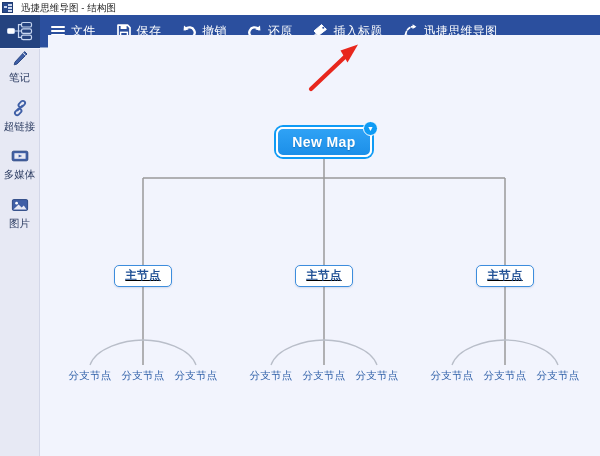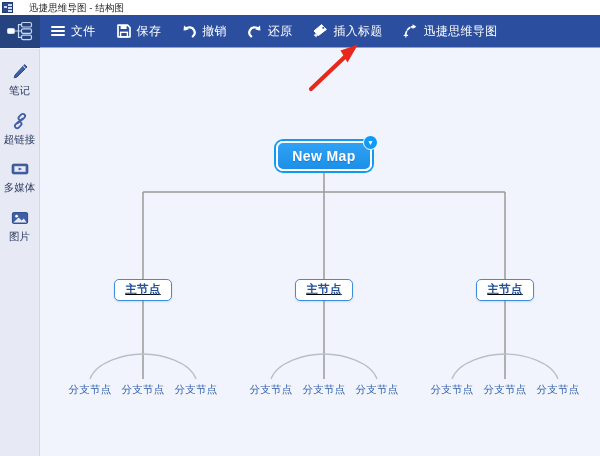--- a/index.html
+++ b/index.html
@@ -18,21 +18,21 @@
     overflow: hidden;
     background: #f2f4fd;
   }
 
   
   .titlebar {
     position: absolute; left: 0; top: 0;
     width: 600px; height: 15px;
     background: #ffffff;
     display: flex; align-items: center;
-    gap: 16px; padding-left: 2px;
+    gap: 8px; padding-left: 2px;
     box-sizing: border-box;
   }
   .titlebar-icon {
     width: 11px; height: 11px;
     background: #2a4b8d;
     border: 1px solid #1e3a70;
     box-sizing: border-box;
     position: relative;
     flex: none;
   }
@@ -77,36 +77,35 @@
   }
   .tb-ico { width: 16px; height: 16px; flex: none; display: block; }
 
   
   .sidebar {
     position: absolute; left: 0; top: 49px;
     width: 40px; height: 407px;
     background: #e7e9f4;
     border-right: 1px solid #d3d7e8;
     box-sizing: border-box;
-    padding-top: 13px;
   }
   .sb-item {
     display: flex; flex-direction: column;
     align-items: center; gap: 3px;
     margin-bottom: 14px; cursor: default;
   }
   .sb-ico { width: 20px; height: 20px; display: block; }
   .sb-label {
     font-size: 10.5px; color: #2e3e63;
     white-space: nowrap; line-height: 1.1;
   }
 
   
   .canvas {
-    position: absolute; left: 48px; top: 49px;
+    position: absolute; left: 48px; top: 35px;
     width: 552px; height: 407px;
     background: #f2f4fd;
     overflow: hidden;
   }
   .canvas svg { position: absolute; left: 0; top: 0; display: block; }
 
   
   .node { position: absolute; box-sizing: border-box; }
 
   .root-node {

